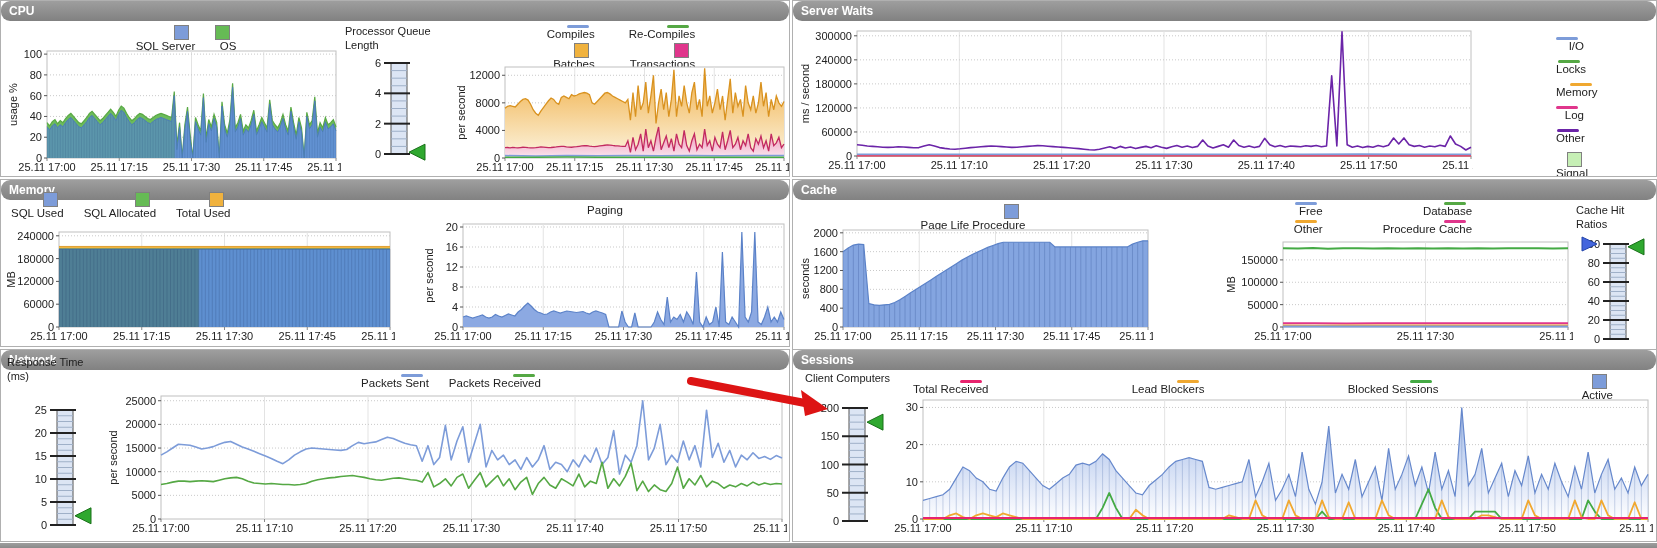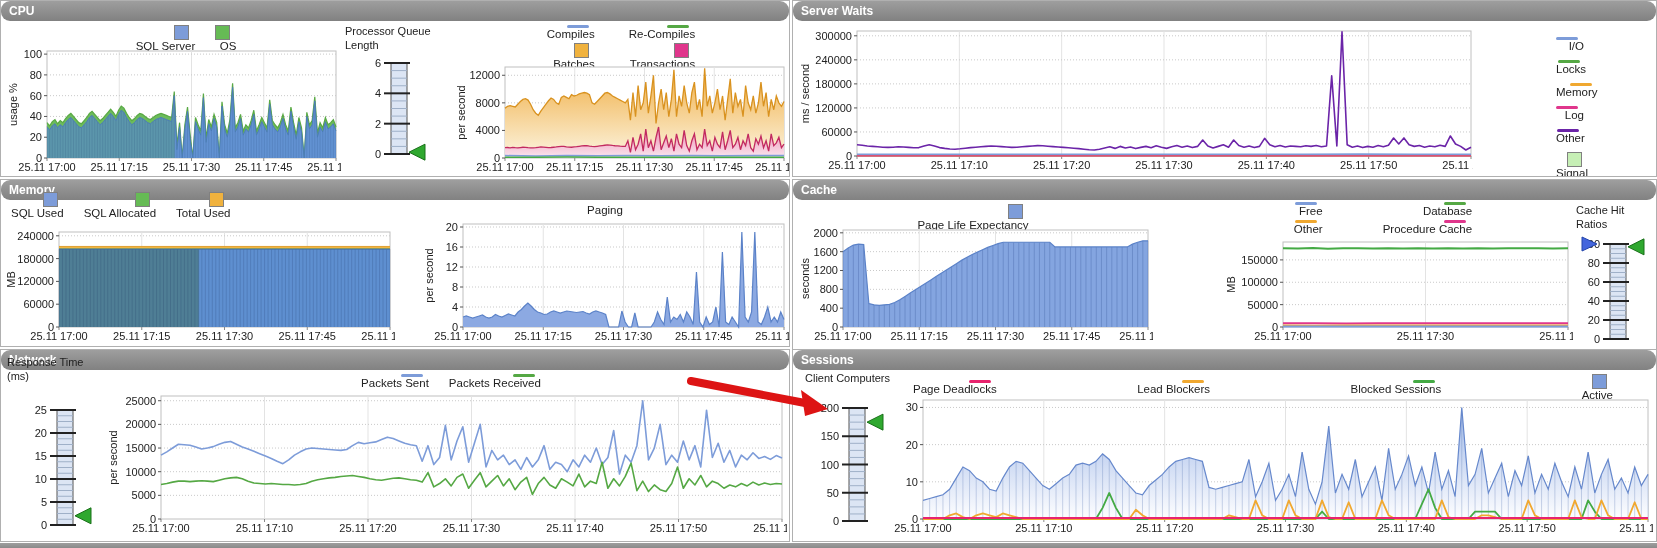--- a/index.html
+++ b/index.html
@@ -555,21 +555,21 @@
         <path d="M42,109 L42,99 L45.24242424242424,98 L48.484848484848484,99 L51.72727272727273,100 L54.96969696969697,99 L58.21212121212121,98 L61.45454545454545,97 L64.69696969696969,99 L67.93939393939394,100 L71.18181818181819,99 L74.42424242424242,96.5 L77.66666666666666,98 L80.9090909090909,99 L84.15151515151516,97.5 L87.39393939393939,96 L90.63636363636364,97 L93.87878787878788,98 L97.12121212121212,94 L100.36363636363637,91.50000000000001 L103.6060606060606,88 L106.84848484848484,85 L110.0909090909091,88 L113.33333333333333,91.50000000000001 L116.57575757575758,94 L119.81818181818183,95 L123.06060606060606,96.5 L126.30303030303031,96 L129.54545454545453,94 L132.78787878787878,93 L136.03030303030303,94 L139.27272727272728,95 L142.5151515151515,94 L145.75757575757575,93 L149,93.5 L152.24242424242425,94 L155.4848484848485,94.5 L158.72727272727275,94 L161.969696969697,93.5 L165.2121212121212,95 L168.45454545454544,96 L171.6969696969697,94 L174.93939393939394,93 L178.1818181818182,94 L181.42424242424244,95 L184.66666666666666,96.5 L187.9090909090909,109 L191.15151515151516,109 L194.3939393939394,109 L197.63636363636365,109 L200.87878787878788,93 L204.12121212121212,104 L207.36363636363635,109 L210.60606060606062,109 L213.84848484848484,95 L217.09090909090907,109 L220.33333333333334,109 L223.57575757575756,109 L226.81818181818184,109 L230.06060606060606,109 L233.30303030303028,104 L236.54545454545456,94 L239.78787878787878,101.5 L243.03030303030303,106.5 L246.27272727272728,79 L249.51515151515153,104 L252.75757575757575,99 L256,101.5 L259.24242424242425,96.5 L262.4848484848485,104 L265.72727272727275,94 L268.969696969697,99 L272.2121212121212,106.5 L275.4545454545455,54 L278.6969696969697,104 L281.939393939394,109 L285.1818181818182,99 L288.4242424242424,106.5 L291.66666666666663,104 L294.9090909090909,89 L298.1515151515152,109 L301.3939393939394,34.000000000000014 L304.6363636363636,104 L307.8787878787879,106.5 L311.1212121212121,99 L314.3636363636364,104 L317.6060606060606,109 L320.8484848484849,14.000000000000007 L324.09090909090907,99 L327.3333333333333,104 L330.57575757575756,94 L333.8181818181818,14.000000000000007 L337.06060606060606,104 L340.3030303030303,106.5 L343.54545454545456,99 L346.7878787878788,89 L350.030303030303,104 L353.2727272727273,99 L356.5151515151515,104 L359.75757575757575,94 L363,101.5 L363,109 Z" fill="#8CA9E2" stroke="none"></path>
         <polyline points="42,99 45.24242424242424,98 48.484848484848484,99 51.72727272727273,100 54.96969696969697,99 58.21212121212121,98 61.45454545454545,97 64.69696969696969,99 67.93939393939394,100 71.18181818181819,99 74.42424242424242,96.5 77.66666666666666,98 80.9090909090909,99 84.15151515151516,97.5 87.39393939393939,96 90.63636363636364,97 93.87878787878788,98 97.12121212121212,94 100.36363636363637,91.50000000000001 103.6060606060606,88 106.84848484848484,85 110.0909090909091,88 113.33333333333333,91.50000000000001 116.57575757575758,94 119.81818181818183,95 123.06060606060606,96.5 126.30303030303031,96 129.54545454545453,94 132.78787878787878,93 136.03030303030303,94 139.27272727272728,95 142.5151515151515,94 145.75757575757575,93 149,93.5 152.24242424242425,94 155.4848484848485,94.5 158.72727272727275,94 161.969696969697,93.5 165.2121212121212,95 168.45454545454544,96 171.6969696969697,94 174.93939393939394,93 178.1818181818182,94 181.42424242424244,95 184.66666666666666,96.5 187.9090909090909,109 191.15151515151516,109 194.3939393939394,109 197.63636363636365,109 200.87878787878788,93 204.12121212121212,104 207.36363636363635,109 210.60606060606062,109 213.84848484848484,95 217.09090909090907,109 220.33333333333334,109 223.57575757575756,109 226.81818181818184,109 230.06060606060606,109 233.30303030303028,104 236.54545454545456,94 239.78787878787878,101.5 243.03030303030303,106.5 246.27272727272728,79 249.51515151515153,104 252.75757575757575,99 256,101.5 259.24242424242425,96.5 262.4848484848485,104 265.72727272727275,94 268.969696969697,99 272.2121212121212,106.5 275.4545454545455,54 278.6969696969697,104 281.939393939394,109 285.1818181818182,99 288.4242424242424,106.5 291.66666666666663,104 294.9090909090909,89 298.1515151515152,109 301.3939393939394,34.000000000000014 304.6363636363636,104 307.8787878787879,106.5 311.1212121212121,99 314.3636363636364,104 317.6060606060606,109 320.8484848484849,14.000000000000007 324.09090909090907,99 327.3333333333333,104 330.57575757575756,94 333.8181818181818,14.000000000000007 337.06060606060606,104 340.3030303030303,106.5 343.54545454545456,99 346.7878787878788,89 350.030303030303,104 353.2727272727273,99 356.5151515151515,104 359.75757575757575,94 363,101.5" fill="none" stroke="#5B82C8" stroke-width="1.2"></polyline>
       </svg></div>
 </div>
 
 <div class="panel" id="p-cache" style="left:792px;top:179px;width:865px;height:188px">
   <div class="panel-header"><span>Cache</span></div>
   <div class="legend center" style="left:20px;top:24px;width:340px">
       <span class="item">
         <span class="sw-box" style="background: rgb(125, 156, 217);"></span>
-        <span>Page Life Expectancy</span>
+        <span>Page Life Procedure</span>
       </span>
     </div>
   <div class="chart" style="left:4px;top:44px;width:356px;height:120px"><svg width="356" height="120" viewBox="0 0 356 120">
         <defs></defs>
         <rect x="46" y="6" width="305" height="97" fill="#ffffff" stroke="#c0c0c0" stroke-width="1"></rect>
         <line x1="46" y1="103" x2="46" y2="106" stroke="#888"></line>
         <text x="46" y="116" text-anchor="middle" font-size="11" fill="#222">25.11 17:00</text>
         <line x1="122.25" y1="6" x2="122.25" y2="103" stroke="#e3e3e3"></line>
         <line x1="122.25" y1="103" x2="122.25" y2="106" stroke="#888"></line>
         <text x="122.25" y="116" text-anchor="middle" font-size="11" fill="#222">25.11 17:15</text>
@@ -859,21 +859,21 @@
         <text x="20" y="68.5" text-anchor="end" font-size="11" fill="#222">100</text>
         <line x1="23" y1="36.25" x2="49" y2="36.25" stroke="#222" stroke-width="2"></line>
         <text x="20" y="40.25" text-anchor="end" font-size="11" fill="#222">150</text>
         <line x1="23" y1="8" x2="49" y2="8" stroke="#222" stroke-width="2"></line>
         <text x="20" y="12" text-anchor="end" font-size="11" fill="#222">200</text>
         <polygon points="64,14.125 64,30.125 48,22.125" fill="#2FA82F" stroke="#187018" stroke-width="1"></polygon>
       </svg></div>
   <div class="legend spread" style="left:110px;top:24px;width:720px;padding:0 10px">
       <span class="item">
         <span class="sw-line" style="background: rgb(232, 36, 110);"></span>
-        <span>Page Deadlocks</span>
+        <span>Total Received</span>
       </span>
       <span class="item">
         <span class="sw-line" style="background: rgb(240, 168, 48);"></span>
         <span>Lead Blockers</span>
       </span>
       <span class="item">
         <span class="sw-line" style="background: rgb(68, 170, 68);"></span>
         <span>Blocked Sessions</span>
       </span>
       <span class="item">

